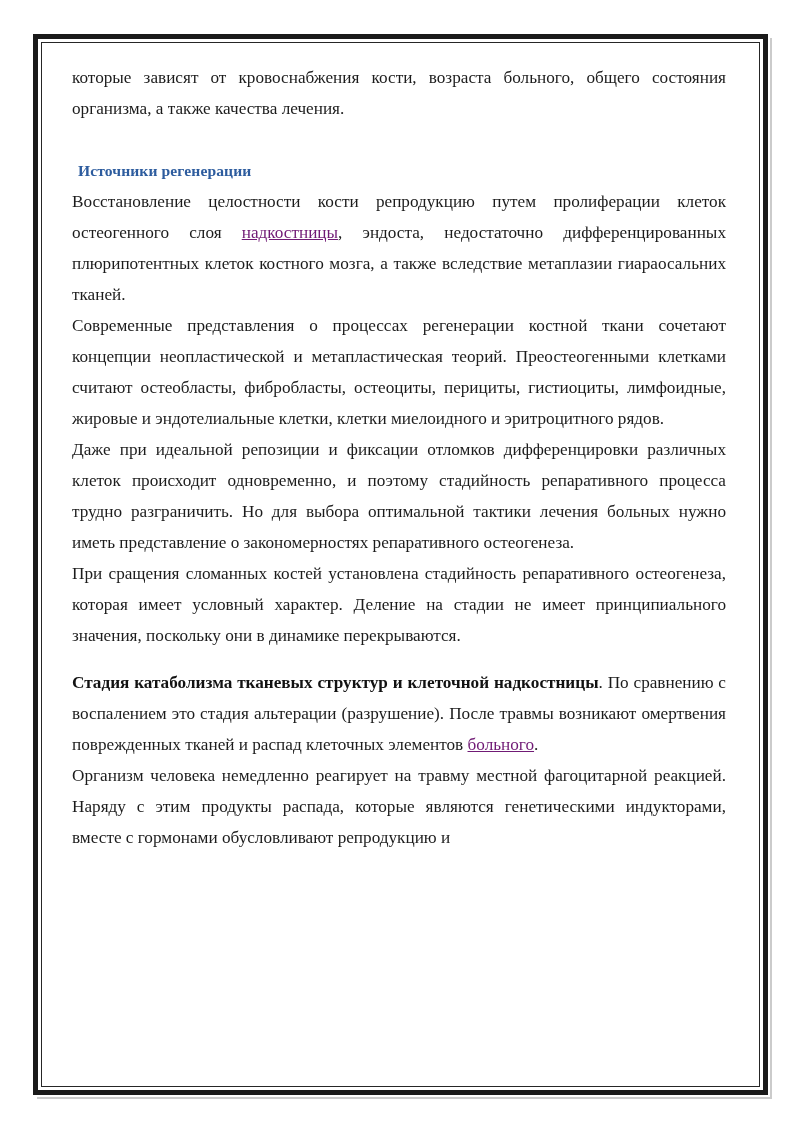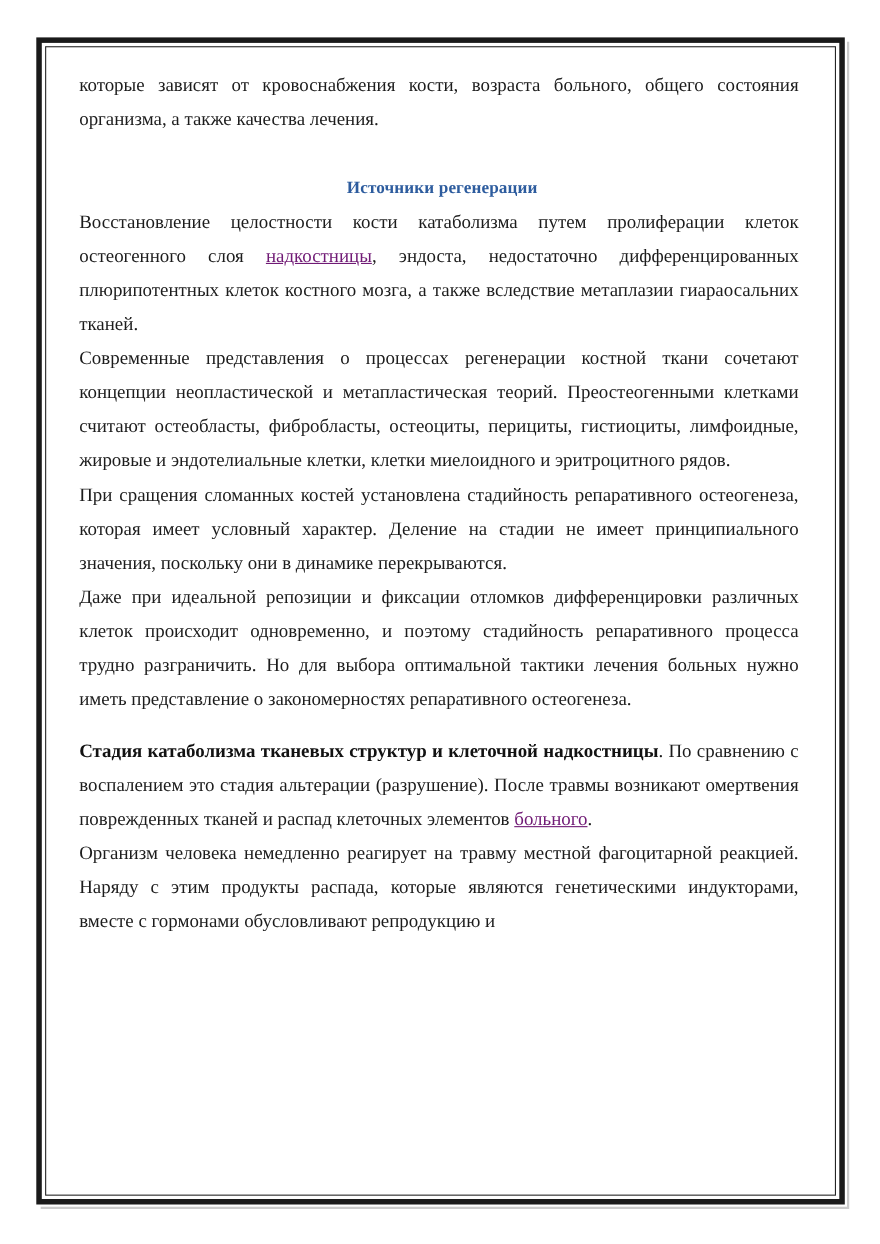--- a/index.html
+++ b/index.html
@@ -78,21 +78,21 @@
   .spacer-xs { height: 16px; }
 
   h2.doc-heading {
     margin: 0;
     padding-left: 6px;
     font-size: 15.6px;
     line-height: 31px;
     font-weight: bold;
     color: #2d5c9e;
     letter-spacing: 0.1px;
-    text-align: center;
+    text-align: left;
   }
 
   .link {
     color: #701a75;
     text-decoration: underline;
     text-underline-offset: 1px;
   }
 
   .bold-run {
     font-weight: bold;
@@ -111,27 +111,27 @@
   </div>
 
   <div class="text-column">
 
     <p class="body-par">которые зависят от кровоснабжения кости, возраста больного, общего состояния организма, а также качества лечения.</p>
 
     <div class="spacer-sm"></div>
 
     <h2 class="doc-heading">Источники регенерации</h2>
 
-    <p class="body-par"><span>Восстановление целостности кости катаболизма путем пролиферации клеток остеогенного слоя </span><a class="link" href="#">надкостницы</a><span>, эндоста, недостаточно дифференцированных плюрипотентных клеток костного мозга, а также вследствие метаплазии гиараосальних тканей.</span></p>
+    <p class="body-par"><span>Восстановление целостности кости репродукцию путем пролиферации клеток остеогенного слоя </span><a class="link" href="#">надкостницы</a><span>, эндоста, недостаточно дифференцированных плюрипотентных клеток костного мозга, а также вследствие метаплазии гиараосальних тканей.</span></p>
 
     <p class="body-par">Современные представления о процессах регенерации костной ткани сочетают концепции неопластической и метапластическая теорий. Преостеогенными клетками считают остеобласты, фибробласты, остеоциты, перициты, гистиоциты, лимфоидные, жировые и эндотелиальные клетки, клетки миелоидного и эритроцитного рядов.</p>
 
+    <p class="body-par">Даже при идеальной репозиции и фиксации отломков дифференцировки различных клеток происходит одновременно, и поэтому стадийность репаративного процесса трудно разграничить. Но для выбора оптимальной тактики лечения больных нужно иметь представление о закономерностях репаративного остеогенеза.</p>
+
     <p class="body-par">При сращения сломанных костей установлена стадийность репаративного остеогенеза, которая имеет условный характер. Деление на стадии не имеет принципиального значения, поскольку они в динамике перекрываются.</p>
-
-    <p class="body-par">Даже при идеальной репозиции и фиксации отломков дифференцировки различных клеток происходит одновременно, и поэтому стадийность репаративного процесса трудно разграничить. Но для выбора оптимальной тактики лечения больных нужно иметь представление о закономерностях репаративного остеогенеза.</p>
 
     <div class="spacer-xs"></div>
 
 
     <p class="body-par"><span class="bold-run">Стадия катаболизма тканевых структур и клеточной надкостницы</span><span>. По сравнению с воспалением это стадия альтерации (разрушение). После травмы возникают омертвения поврежденных тканей и распад клеточных элементов </span><a class="link" href="#">больного</a><span>.</span></p>
 
     <p class="body-par">Организм человека немедленно реагирует на травму местной фагоцитарной реакцией. Наряду с этим продукты распада, которые являются генетическими индукторами, вместе с гормонами обусловливают репродукцию и</p>
 
   </div>
 </div>

